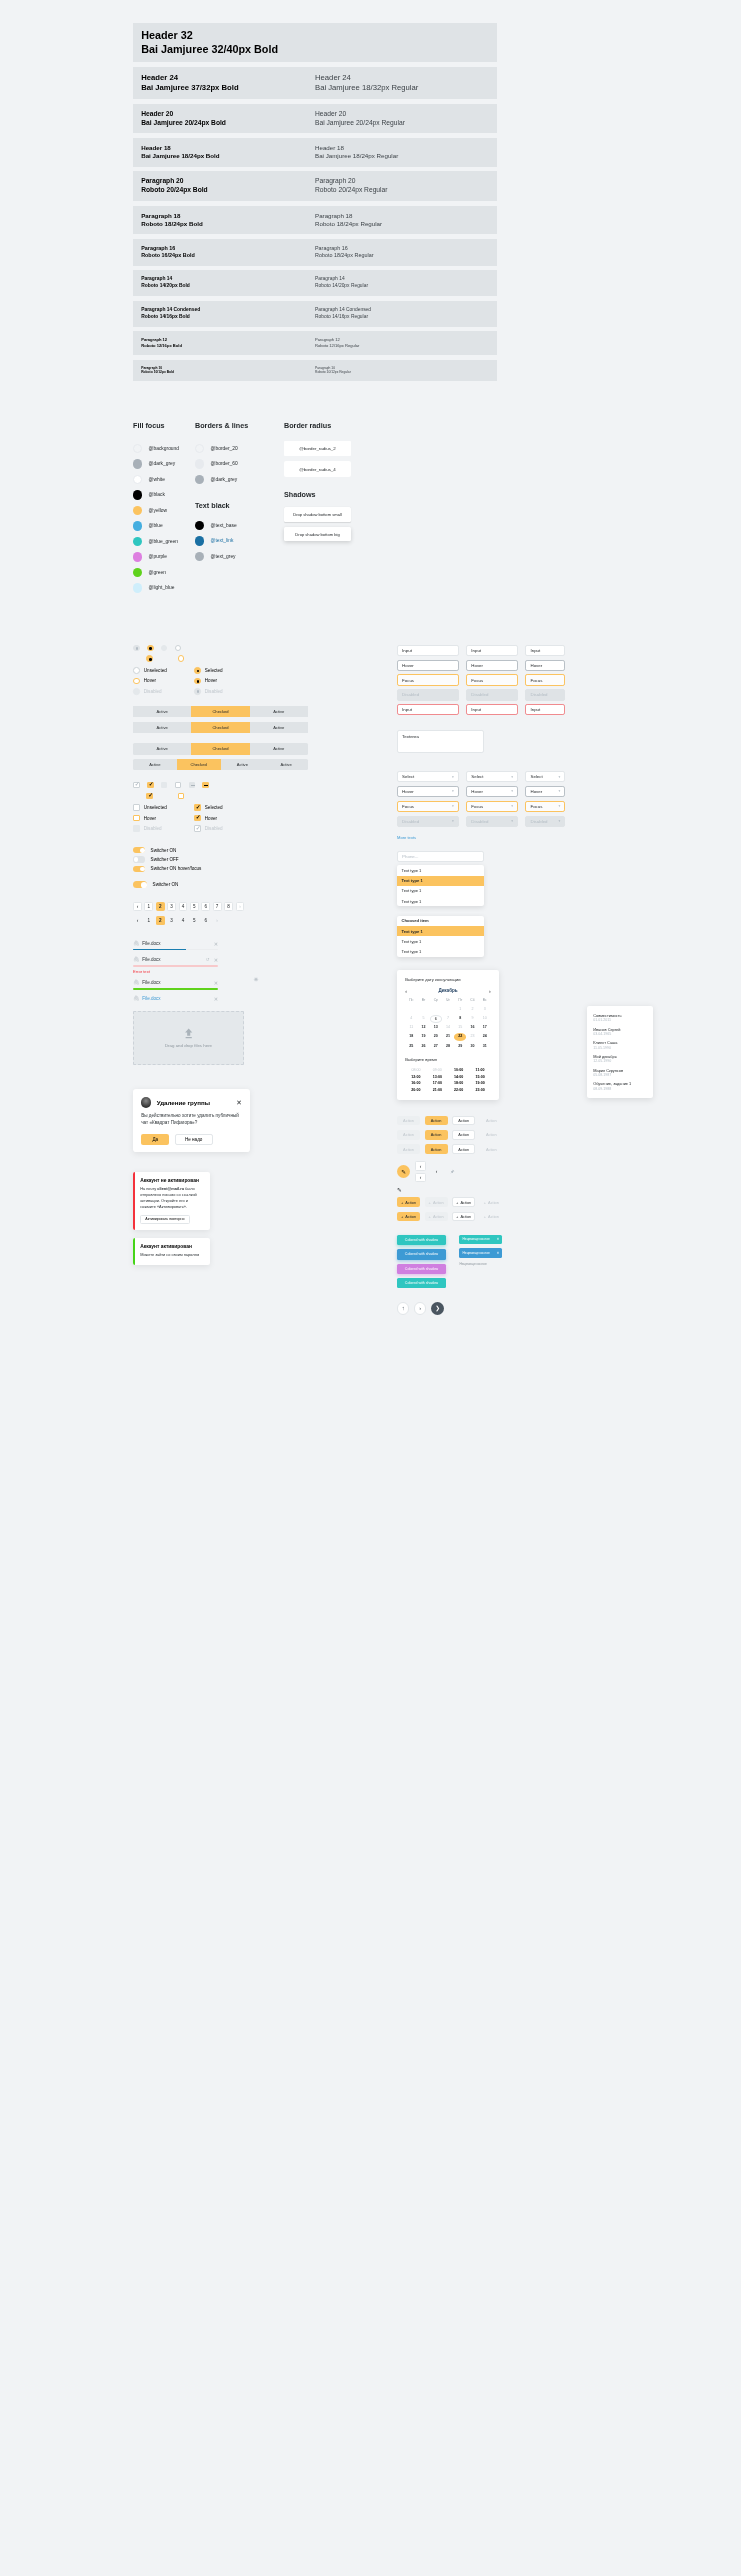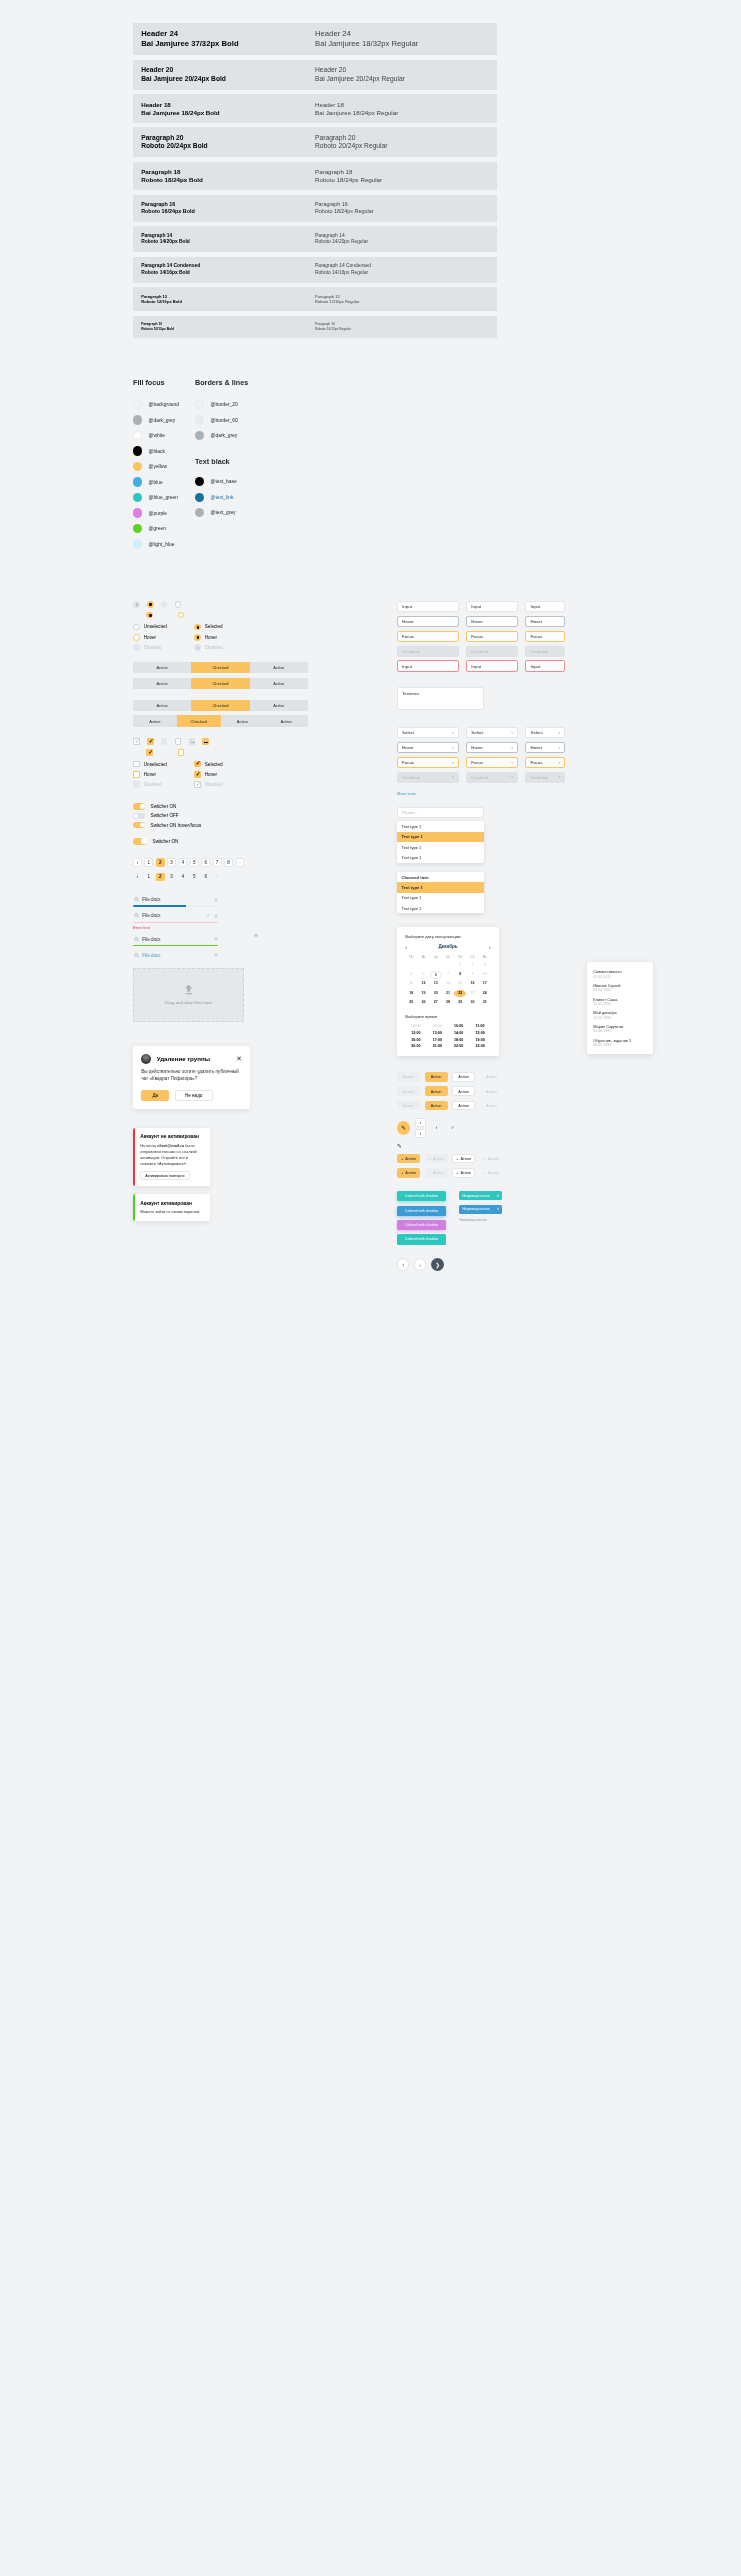--- a/index.html
+++ b/index.html
@@ -269,20 +269,24 @@
 
   .spinner { position:absolute; font-size: 7.2px; color:#c0c7cd; }
 </style>
 </head>
 <body>
 
 <div class="page">
 
 
   <div class="typo" id="typoTable">
+      <div class="typo-row single">
+        <div class="typo-col bold t32" style="width: 100%;">Header 32</div>
+        <div class="typo-col bold t32" style="width: 100%;">Bai Jamjuree 32/40px Bold</div>
+      </div>
       <div class="typo-row">
         <div class="typo-col bold">
           <div class="t24">Header 24</div>
           <div class="t24">Bai Jamjuree 37/32px Bold</div>
         </div>
         <div class="typo-col grey">
           <div class="t24">Header 24</div>
           <div class="t24">Bai Jamjuree 18/32px Regular</div>
         </div>
       </div>
@@ -452,20 +456,32 @@
             <span class="swatch" style="background: rgb(26, 111, 163);"></span>
             <span class="swatch-label link">@text_link</span>
           </div>
           <div class="swatch-row">
             <span class="swatch" style="background: rgb(168, 176, 184);"></span>
             <span class="swatch-label">@text_grey</span>
           </div>
         </div>
     </div>
 
+    <div class="col-radius">
+      <div class="sec-head">Border radius</div>
+      <div id="radiusCards">
+          <div class="radius-card r2">@border_radius_2</div>
+          <div class="radius-card r4">@border_radius_4</div>
+        </div>
+      <div class="sub-head">Shadows</div>
+      <div id="shadowCards">
+          <div class="shadow-card s1">Drop shadow bottom small</div>
+          <div class="shadow-card s2">Drop shadow bottom big</div>
+        </div>
+    </div>
   </div>
 
   <div class="components" style="height: 835px;">
 
     <div class="comp-left">
 
       <div>
         <div class="dot-row">
           <span class="dot grey-fill"></span>
           <span class="dot sel"></span>

